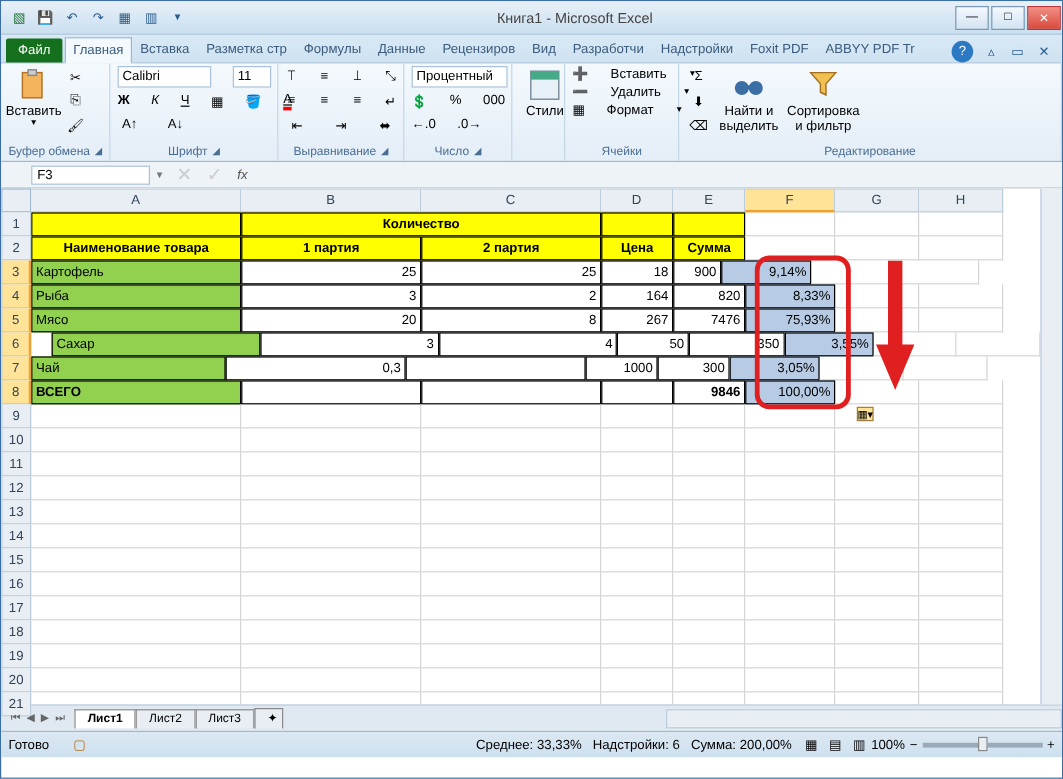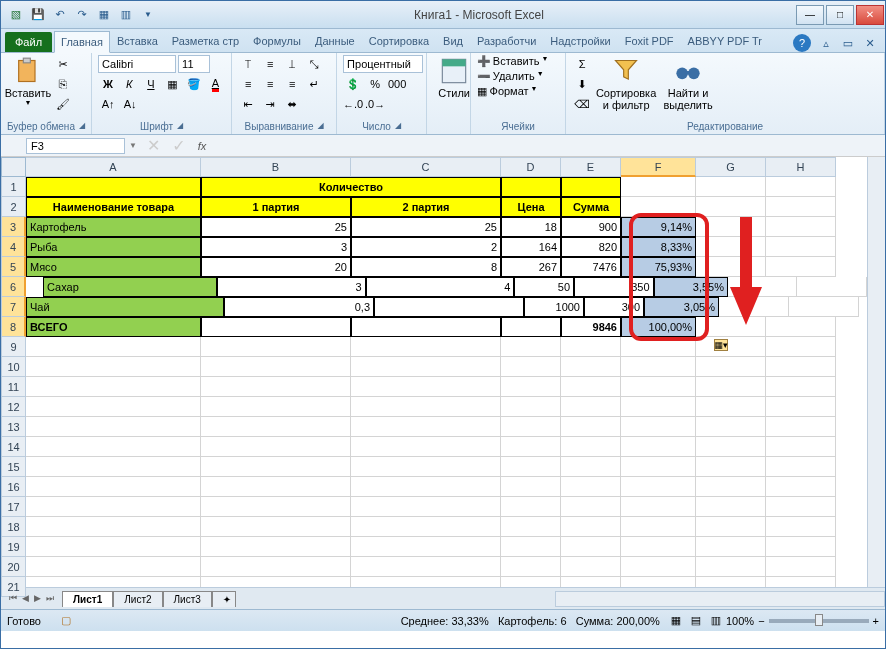--- a/index.html
+++ b/index.html
@@ -18,21 +18,21 @@
 .help-btn { margin-left: auto; width: 18px; height: 18px; background: #2b79c2; color: #fff; border-radius: 50%; display: flex; align-items: center; justify-content: center; font-size: 11px; margin-right: 6px; cursor: pointer; }
 .ribbon { height: 82px; background: linear-gradient(#f4f9fd,#e4eef7); border-bottom: 1px solid #9db9d1; display: flex; font-size: 11px; }
 .group { border-right: 1px solid #c3d6e6; padding: 2px 6px 2px 6px; display: flex; flex-direction: column; justify-content: space-between; }
 .group-content { display: flex; gap: 4px; flex: 1; }
 .group-label { font-size: 10px; color: #4a6e93; text-align: center; padding-top: 1px; display: flex; justify-content: center; gap: 4px; }
 .dialog-launch { font-size: 8px; color: #4a6e93; cursor: pointer; }
 .big-btn { display: flex; flex-direction: column; align-items: center; width: 42px; cursor: pointer; padding: 2px; }
 .big-btn .icn { width: 28px; height: 28px; margin-bottom: 2px; }
 .small-btn { width: 20px; height: 18px; display: flex; align-items: center; justify-content: center; cursor: pointer; font-size: 11px; }
 .vstack { display: flex; flex-direction: column; gap: 2px; }
-.hstack { display: flex; gap: 2px; }
+.hstack { display: flex; gap: 18px; align-items: center; }
 .font-combo { border: 1px solid #a9c1d8; background: #fff; font-size: 11px; padding: 1px 3px; height: 18px; }
 .namebox-row { height: 22px; display: flex; align-items: center; border-bottom: 1px solid #ccc; background: #eef3f8; }
 .namebox { width: 99px; border: 1px solid #a9c1d8; background: #fff; font-size: 11px; padding: 1px 4px; margin-left: 25px; }
 .fx-lbl { font-style: italic; font-size: 11px; margin: 0 6px; color: #555; }
 .formula-bar { flex: 1; border: 1px solid #a9c1d8; background: #fff; font-size: 11px; padding: 1px 4px; margin-right: 18px; }
 .grid-area { height: 430px; display: flex; }
 .rowhdrs { width: 25px; background: #e8eef4; }
 .selhdr { height: 20px; border: 1px solid #9db9d1; background: #e8eef4; }
 .rowhdr { height: 20px; border: 1px solid #bcd; border-top: none; font-size: 11px; display: flex; align-items: center; justify-content: center; color: #345; background: #e8eef4; cursor: pointer; }
 .cells { flex: 1; position: relative; overflow: hidden; }
@@ -87,21 +87,21 @@
   </div>
 </div>
 
 <div class="ribbon-tabs">
   <div class="file-tab">Файл</div>
   <div class="tab active">Главная</div>
   <div class="tab">Вставка</div>
   <div class="tab">Разметка стр</div>
   <div class="tab">Формулы</div>
   <div class="tab">Данные</div>
-  <div class="tab">Сортировка</div>
+  <div class="tab">Рецензиров</div>
   <div class="tab">Вид</div>
   <div class="tab">Разработчи</div>
   <div class="tab">Надстройки</div>
   <div class="tab">Foxit PDF</div>
   <div class="tab">ABBYY PDF Tr</div>
   <div class="help-btn">?</div>
   <span class="qat-btn" style="margin-right:4px">▵</span>
   <span class="qat-btn" style="margin-right:4px">▭</span>
   <span class="qat-btn" style="margin-right:6px">✕</span>
 </div>
@@ -235,33 +235,33 @@
       </div>
   </div>
 
   <div class="group" style="flex:1">
     <div class="group-content">
       <div class="vstack">
         <span class="small-btn">Σ</span>
         <span class="small-btn">⬇</span>
         <span class="small-btn">⌫</span>
       </div>
-      <div class="big-btn" style="width:60px">
-        <span class="icn"><svg viewBox="0 0 24 24">
-              <path d="M3 3h18l-7 8v8l-4-2v-6z" fill="#f2c050" stroke="#a07020"></path>
-            </svg></span>
-        <span style="text-align:center;line-height:1.1">Сортировка и фильтр</span>
-      </div>
       <div class="big-btn" style="width:56px">
         <span class="icn"><svg viewBox="0 0 24 24">
               <circle cx="7" cy="14" r="5" fill="#3a6ea5"></circle>
               <circle cx="17" cy="14" r="5" fill="#3a6ea5"></circle>
               <rect x="10" y="12" width="4" height="3" fill="#3a6ea5"></rect>
             </svg></span>
         <span style="text-align:center;line-height:1.1">Найти и выделить</span>
+      </div>
+      <div class="big-btn" style="width:60px">
+        <span class="icn"><svg viewBox="0 0 24 24">
+              <path d="M3 3h18l-7 8v8l-4-2v-6z" fill="#f2c050" stroke="#a07020"></path>
+            </svg></span>
+        <span style="text-align:center;line-height:1.1">Сортировка и фильтр</span>
       </div>
     </div>
     <div class="group-label">
         <span>Редактирование</span>
       </div>
   </div>
 </div>
 
 <div class="namebox-row">
   <input class="namebox" value="F3" style="">
@@ -327,21 +327,21 @@
           <div class="cell yellow bordered center" style="width: 60px;">Сумма</div>
           <div class="cell  " style="width: 75px;"></div>
           <div class="cell  " style="width: 70px;"></div>
           <div class="cell  " style="width: 70px;"></div>
         </div>
         <div class="row">
           <div class="cell green bordered " style="width: 175px;">Картофель</div>
           <div class="cell bordered right" style="width: 150px;">25</div>
           <div class="cell bordered right" style="width: 150px;">25</div>
           <div class="cell bordered right" style="width: 60px;">18</div>
-          <div class="cell bordered right" style="width: 60px;">900</div>
+          <div class="cell bordered right" style="width: 40px;">900</div>
           <div class="cell selected bordered right" style="width: 75px;">9,14%</div>
           <div class="cell  " style="width: 70px;"></div>
           <div class="cell  " style="width: 70px;"></div>
         </div>
         <div class="row">
           <div class="cell green bordered " style="width: 175px;">Рыба</div>
           <div class="cell bordered right" style="width: 150px;">3</div>
           <div class="cell bordered right" style="width: 150px;">2</div>
           <div class="cell bordered right" style="width: 60px;">164</div>
           <div class="cell bordered right" style="width: 60px;">820</div>
@@ -363,21 +363,21 @@
           <div class="cell green bordered " style="width: 175px; margin-left: 17px;">Сахар</div>
           <div class="cell bordered right" style="width: 150px;">3</div>
           <div class="cell bordered right" style="width: 150px;">4</div>
           <div class="cell bordered right" style="width: 60px;">50</div>
           <div class="cell bordered right" style="width: 80px;">350</div>
           <div class="cell selected bordered right" style="width: 75px;">3,55%</div>
           <div class="cell  " style="width: 70px;"></div>
           <div class="cell  " style="width: 70px;"></div>
         </div>
         <div class="row">
-          <div class="cell green bordered " style="width: 198px;">Чай</div>
+          <div class="cell green bordered " style="width: 162px;">Чай</div>
           <div class="cell bordered right" style="width: 150px;">0,3</div>
           <div class="cell bordered right" style="width: 150px;"></div>
           <div class="cell bordered right" style="width: 60px;">1000</div>
           <div class="cell bordered right" style="width: 60px;">300</div>
           <div class="cell selected bordered right" style="width: 75px;">3,05%</div>
           <div class="cell  " style="width: 70px;"></div>
           <div class="cell  " style="width: 70px;"></div>
         </div>
         <div class="row">
           <div class="cell green bordered bold " style="width: 175px;">ВСЕГО</div>
@@ -545,21 +545,21 @@
   <div class="sheet-tab" style="width:24px;text-align:center">✦</div>
   <div class="hscroll"></div>
 </div>
 
 <div class="statusbar">
   <span>Готово</span>
   <span style="margin-left:20px;color:#b07020">▢</span>
   <div class="spacer"></div>
   <span>Среднее:</span>&nbsp;<span>33,33%</span>
   &nbsp;&nbsp;&nbsp;
-  <span>Картофель:</span>&nbsp;<span>6</span>
+  <span>Надстройки:</span>&nbsp;<span>6</span>
   &nbsp;&nbsp;&nbsp;
   <span>Сумма:</span>&nbsp;<span>200,00%</span>
   &nbsp;&nbsp;
   <span class="small-btn">▦</span>
   <span class="small-btn">▤</span>
   <span class="small-btn">▥</span>
   <div class="zoom">
     <span>100%</span>
     <span>−</span>
     <div class="zoom-slider">

